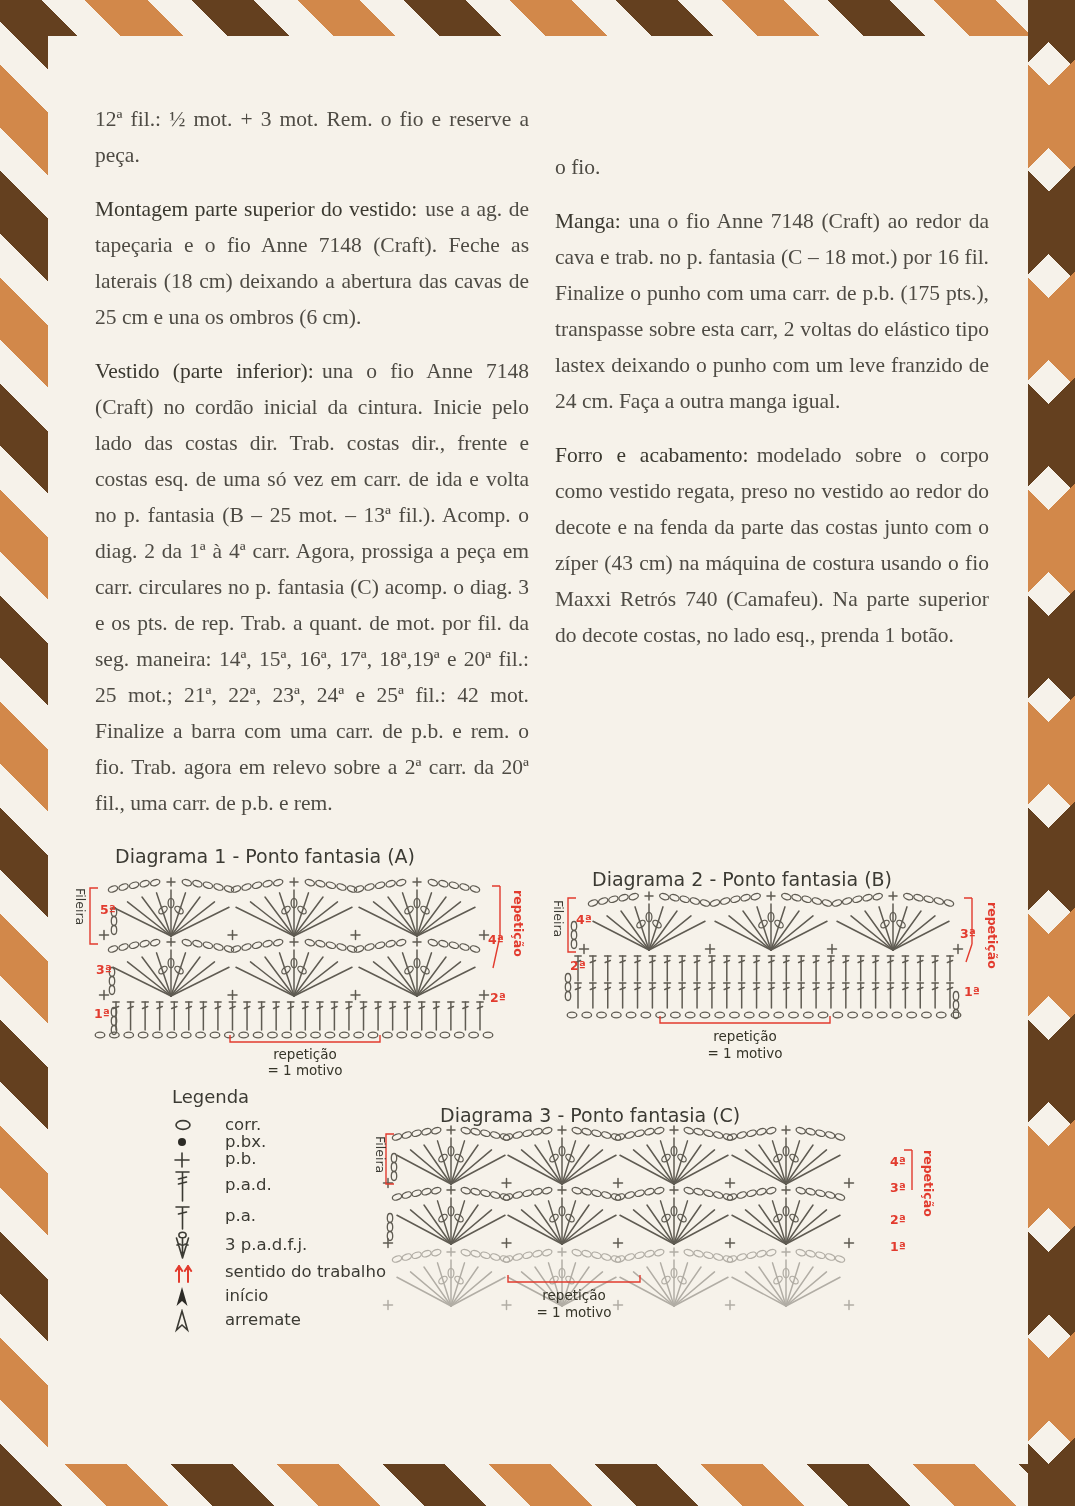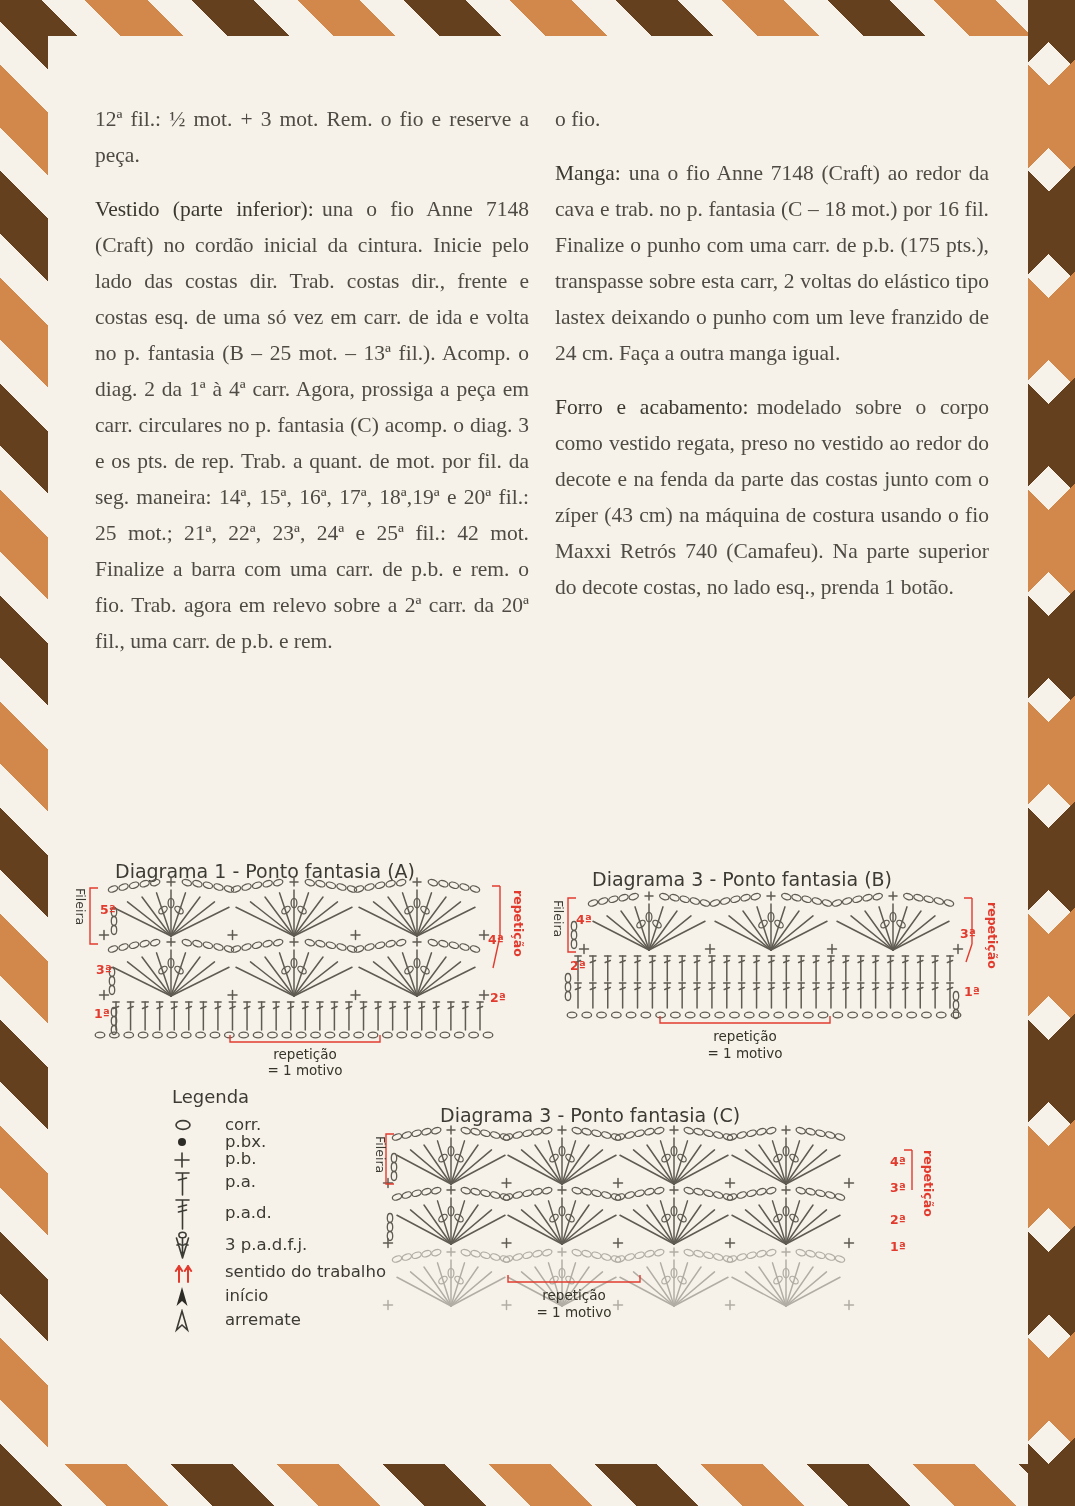--- a/index.html
+++ b/index.html
@@ -8,21 +8,21 @@
     background:repeating-linear-gradient(45deg,#64401f 0 44px,#f6f2ea 44px 75px,#d2884a 75px 119px,#f6f2ea 119px 150px);}
   .stripes-right{position:absolute;top:0;right:0;width:47px;height:100%;background-color:#f6f2ea;
     background-image:
       repeating-linear-gradient(135deg,#64401f 0 44px,transparent 44px 75px,#d2884a 75px 119px,transparent 119px 150px),
       repeating-linear-gradient(45deg,#64401f 0 44px,transparent 44px 75px,#d2884a 75px 119px,transparent 119px 150px);}
   .panel{position:absolute;left:48px;top:36px;right:47px;bottom:42px;background:#f6f2ea;}
   .content{position:absolute;left:0;top:0;width:1075px;height:1506px;}
 
   .col{position:absolute;top:101px;width:434px;text-align:justify;font-size:21.5px;line-height:36px;
        color:#4e4b44;}
-  .col-left{left:95px;} .col-right{left:555px;}
+  .col-left{left:95px;} .col-right{left:555px;margin-top:48px;}
   .col p{margin:0 0 18px 0;}
   .head{font-weight:normal;color:#3a382f;}
   .head:not(:empty){margin-right:.38em;}
 
   .dtitle{position:absolute;font:400 19px "DejaVu Sans",sans-serif;color:#3b3a33;white-space:nowrap;}
   svg.diag{position:absolute;overflow:visible;}
   .st{stroke:#5f5b52;stroke-width:1.5;fill:none;stroke-linecap:round;}
   .ch{stroke:#5f5b52;stroke-width:1.3;fill:none;}
   .red{stroke:#e23b2e;stroke-width:1.4;fill:none;}
   text.redt{font:700 12.5px "DejaVu Sans",sans-serif;fill:#e23b2e;}
@@ -42,29 +42,30 @@
 
 <div class="sheet">
   <div class="stripes"></div>
   <div class="stripes-right"></div>
   <div class="panel"></div>
 
   <div class="content">
 
     <div class="col col-left">
       <p><span class="head"></span><span>12ª fil.: ½ mot. + 3 mot. Rem. o fio e reserve a peça.</span></p>
+      <p><span class="head">Montagem parte superior do vestido:</span><span>use a ag. de tapeçaria e o fio Anne 7148 (Craft). Feche as laterais (18 cm) deixando a abertura das cavas de 25 cm e una os ombros (6 cm).</span></p>
       <p><span class="head">Vestido (parte inferior):</span><span>una o fio Anne 7148 (Craft) no cordão inicial da cintura. Inicie pelo lado das costas dir. Trab. costas dir., frente e costas esq. de uma só vez em carr. de ida e volta no p. fantasia (B – 25 mot. – 13ª fil.). Acomp. o diag. 2 da 1ª à 4ª carr. Agora, prossiga a peça em carr. circulares no p. fantasia (C) acomp. o diag. 3 e os pts. de rep. Trab. a quant. de mot. por fil. da seg. maneira: 14ª, 15ª, 16ª, 17ª, 18ª,19ª e 20ª fil.: 25 mot.; 21ª, 22ª, 23ª, 24ª e 25ª fil.: 42 mot. Finalize a barra com uma carr. de p.b. e rem. o fio. Trab. agora em relevo sobre a 2ª carr. da 20ª fil., uma carr. de p.b. e rem.</span></p>
     </div>
     <div class="col col-right">
       <p><span class="head"></span><span>o fio.</span></p>
       <p><span class="head">Manga:</span><span>una o fio Anne 7148 (Craft) ao redor da cava e trab. no p. fantasia (C – 18 mot.) por 16 fil. Finalize o punho com uma carr. de p.b. (175 pts.), transpasse sobre esta carr, 2 voltas do elástico tipo lastex deixando o punho com um leve franzido de 24 cm. Faça a outra manga igual.</span></p>
       <p><span class="head">Forro e acabamento:</span><span>modelado sobre o corpo como vestido regata, preso no vestido ao redor do decote e na fenda da parte das costas junto com o zíper (43 cm) na máquina de costura usando o fio Maxxi Retrós 740 (Camafeu). Na parte superior do decote costas, no lado esq., prenda 1 botão.</span></p>
     </div>
 
-    <div class="dtitle" style="left:115px;top:845px;margin-top:15px;">Diagrama 1 - Ponto fantasia (A)</div>
+    <div class="dtitle" style="left:115px;top:845px;">Diagrama 1 - Ponto fantasia (A)</div>
     <svg class="diag" style="left:68px;top:874px;" width="460" height="205">
       <g id="dg1">
           <line x1="103" y1="62" x2="45" y2="33.28" class="st"></line>
           <line x1="103" y1="62" x2="59.5" y2="27.888399220165525" class="st"></line>
           <line x1="103" y1="62" x2="74" y2="23.017860704517872" class="st"></line>
           <line x1="103" y1="62" x2="88.5" y2="18.850137087269452" class="st"></line>
           <line x1="103" y1="62" x2="103" y2="16" class="st"></line>
           <line x1="103" y1="62" x2="117.5" y2="18.850137087269452" class="st"></line>
           <line x1="103" y1="62" x2="132" y2="23.017860704517872" class="st"></line>
           <line x1="103" y1="62" x2="146.5" y2="27.888399220165525" class="st"></line>
@@ -329,21 +330,21 @@
       <text class="redt" transform="rotate(90 446 16)" x="446" y="16">repetição</text>
       <text class="redt" x="32" y="40" text-anchor="start">5ª</text>
       <text class="redt" x="28" y="100" text-anchor="start">3ª</text>
       <text class="redt" x="26" y="144" text-anchor="start">1ª</text>
       <text class="redt" x="420" y="70" text-anchor="start">4ª</text>
       <text class="redt" x="422" y="128" text-anchor="start">2ª</text>
       <text class="bm" x="237" y="185">repetição</text>
       <text class="bm" x="237" y="201">= 1 motivo</text>
     </svg>
 
-    <div class="dtitle" style="left:592px;top:868px;">Diagrama 3 - Ponto fantasia (B)</div>
+    <div class="dtitle" style="left:592px;top:868px;">Diagrama 2 - Ponto fantasia (B)</div>
     <svg class="diag" style="left:552px;top:886px;" width="460" height="190">
       <g id="dg2">
           <line x1="97" y1="64" x2="41" y2="35.28" class="st"></line>
           <line x1="97" y1="64" x2="55" y2="29.888399220165525" class="st"></line>
           <line x1="97" y1="64" x2="69" y2="25.017860704517872" class="st"></line>
           <line x1="97" y1="64" x2="83" y2="20.850137087269452" class="st"></line>
           <line x1="97" y1="64" x2="97" y2="18" class="st"></line>
           <line x1="97" y1="64" x2="111" y2="20.850137087269452" class="st"></line>
           <line x1="97" y1="64" x2="125" y2="25.017860704517872" class="st"></line>
           <line x1="97" y1="64" x2="139" y2="29.888399220165525" class="st"></line>
@@ -955,33 +956,33 @@
       <div class="lrow">
         <span class="lic">
             <svg width="24" height="18">
               <path class="lk" d="M3 9 H17 M10 2 V16"></path>
             </svg>
           </span>
         <span>p.b.</span>
         </div>
       <div class="lrow">
         <span class="lic">
+            <svg width="24" height="34">
+              <path class="lk" d="M4 3 H17 M10.5 3 V32 M6.5 10 L14.5 8 M6.5 15 L14.5 13"></path>
+            </svg>
+          </span>
+        <span>p.a.d.</span>
+        </div>
+      <div class="lrow">
+        <span class="lic">
             <svg width="24" height="28">
               <path class="lk" d="M4 4 H17 M10.5 4 V26 M6.5 11 L14.5 9"></path>
             </svg>
           </span>
         <span>p.a.</span>
-        </div>
-      <div class="lrow">
-        <span class="lic">
-            <svg width="24" height="34">
-              <path class="lk" d="M4 3 H17 M10.5 3 V32 M6.5 10 L14.5 8 M6.5 15 L14.5 13"></path>
-            </svg>
-          </span>
-        <span>p.a.d.</span>
         </div>
       <div class="lrow">
         <span class="lic">
             <svg width="24" height="30">
               <ellipse cx="10.5" cy="4" rx="3.6" ry="2.8" class="lk"></ellipse>
               <path class="lk" d="M10.5 27 L4.5 7 M10.5 27 L10.5 7 M10.5 27 L16.5 7 M5 14 L8 13 M9 14 L12 14 M13 13 L16 14"></path>
             </svg>
           </span>
         <span>3 p.a.d.f.j.</span>
         </div>

